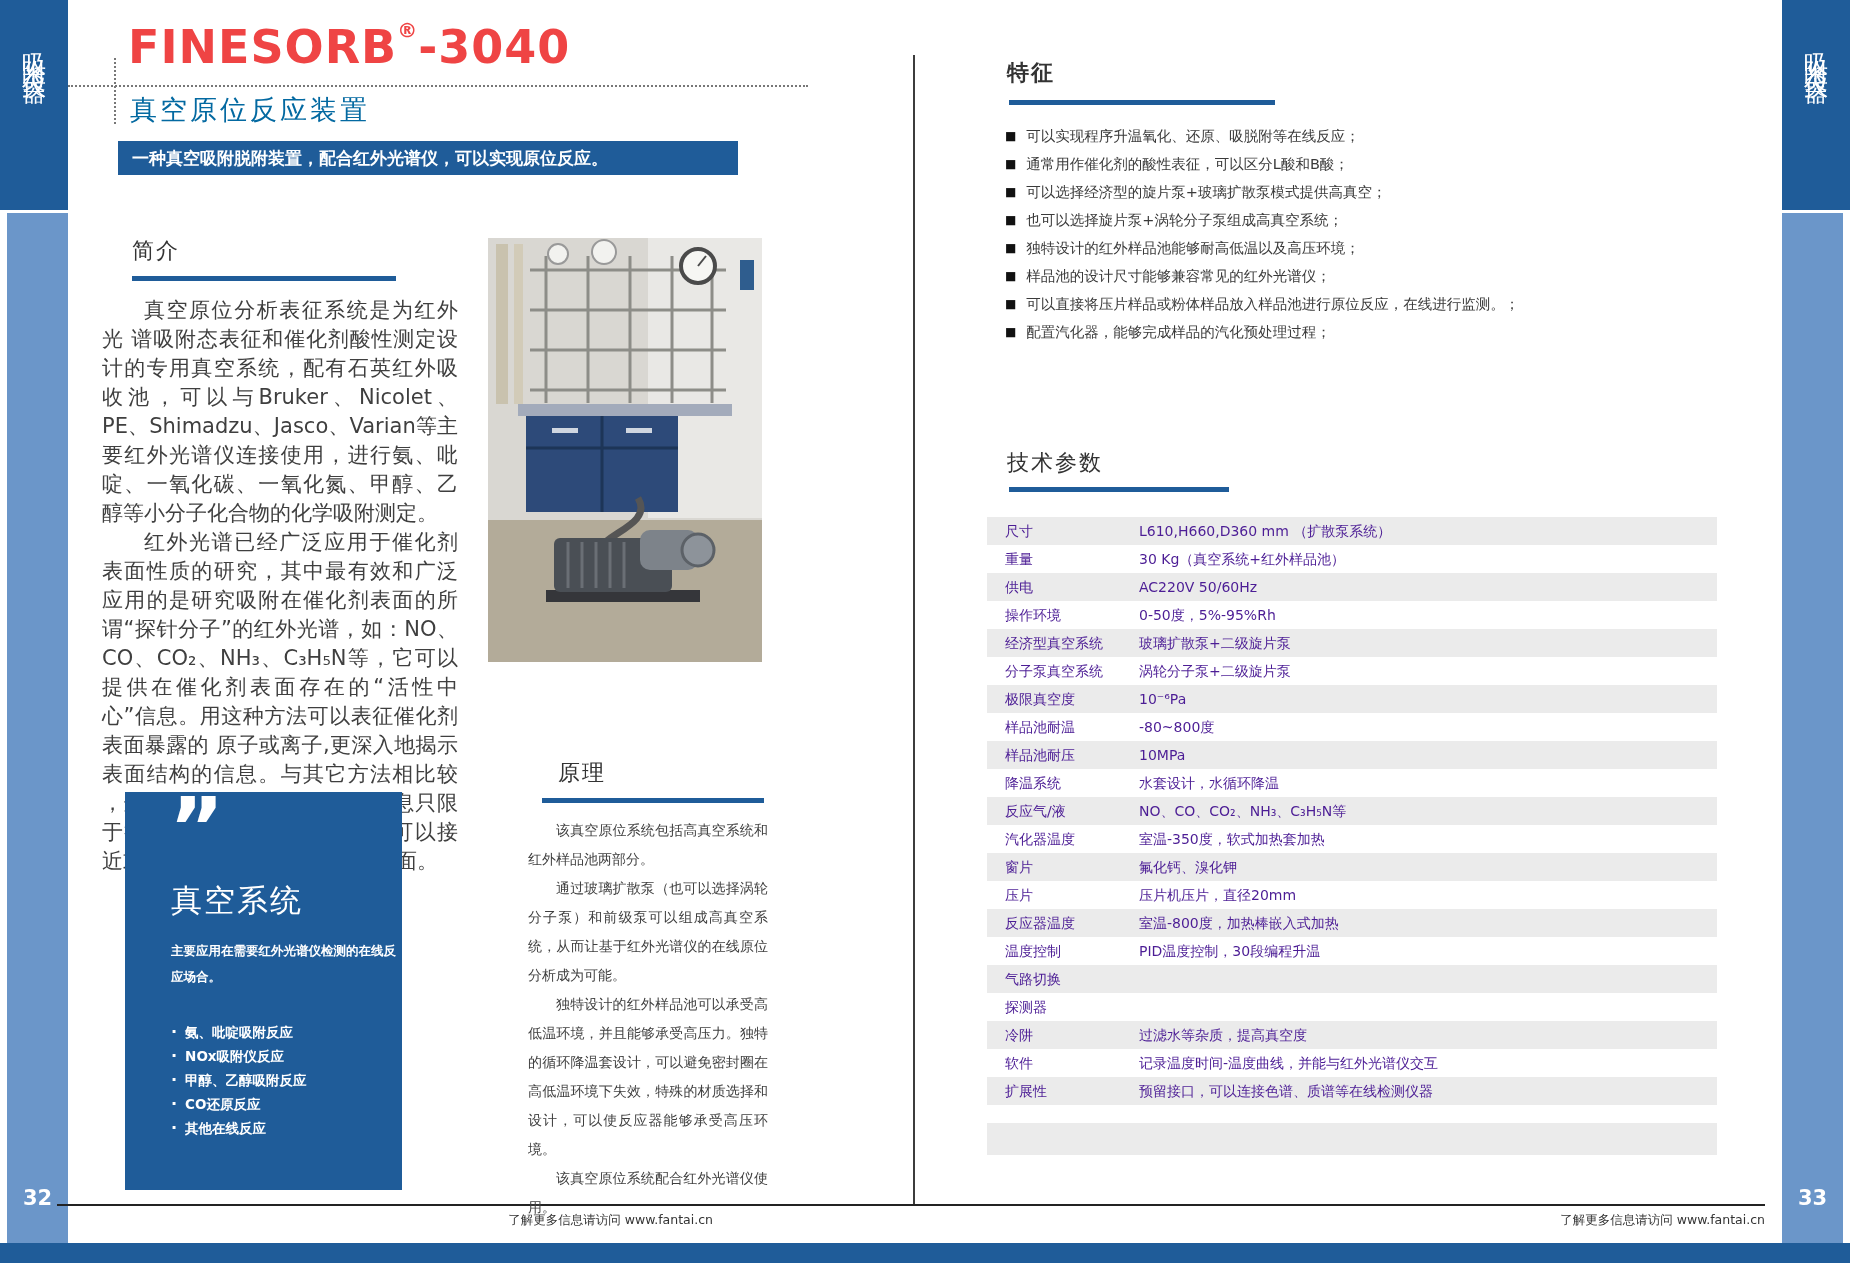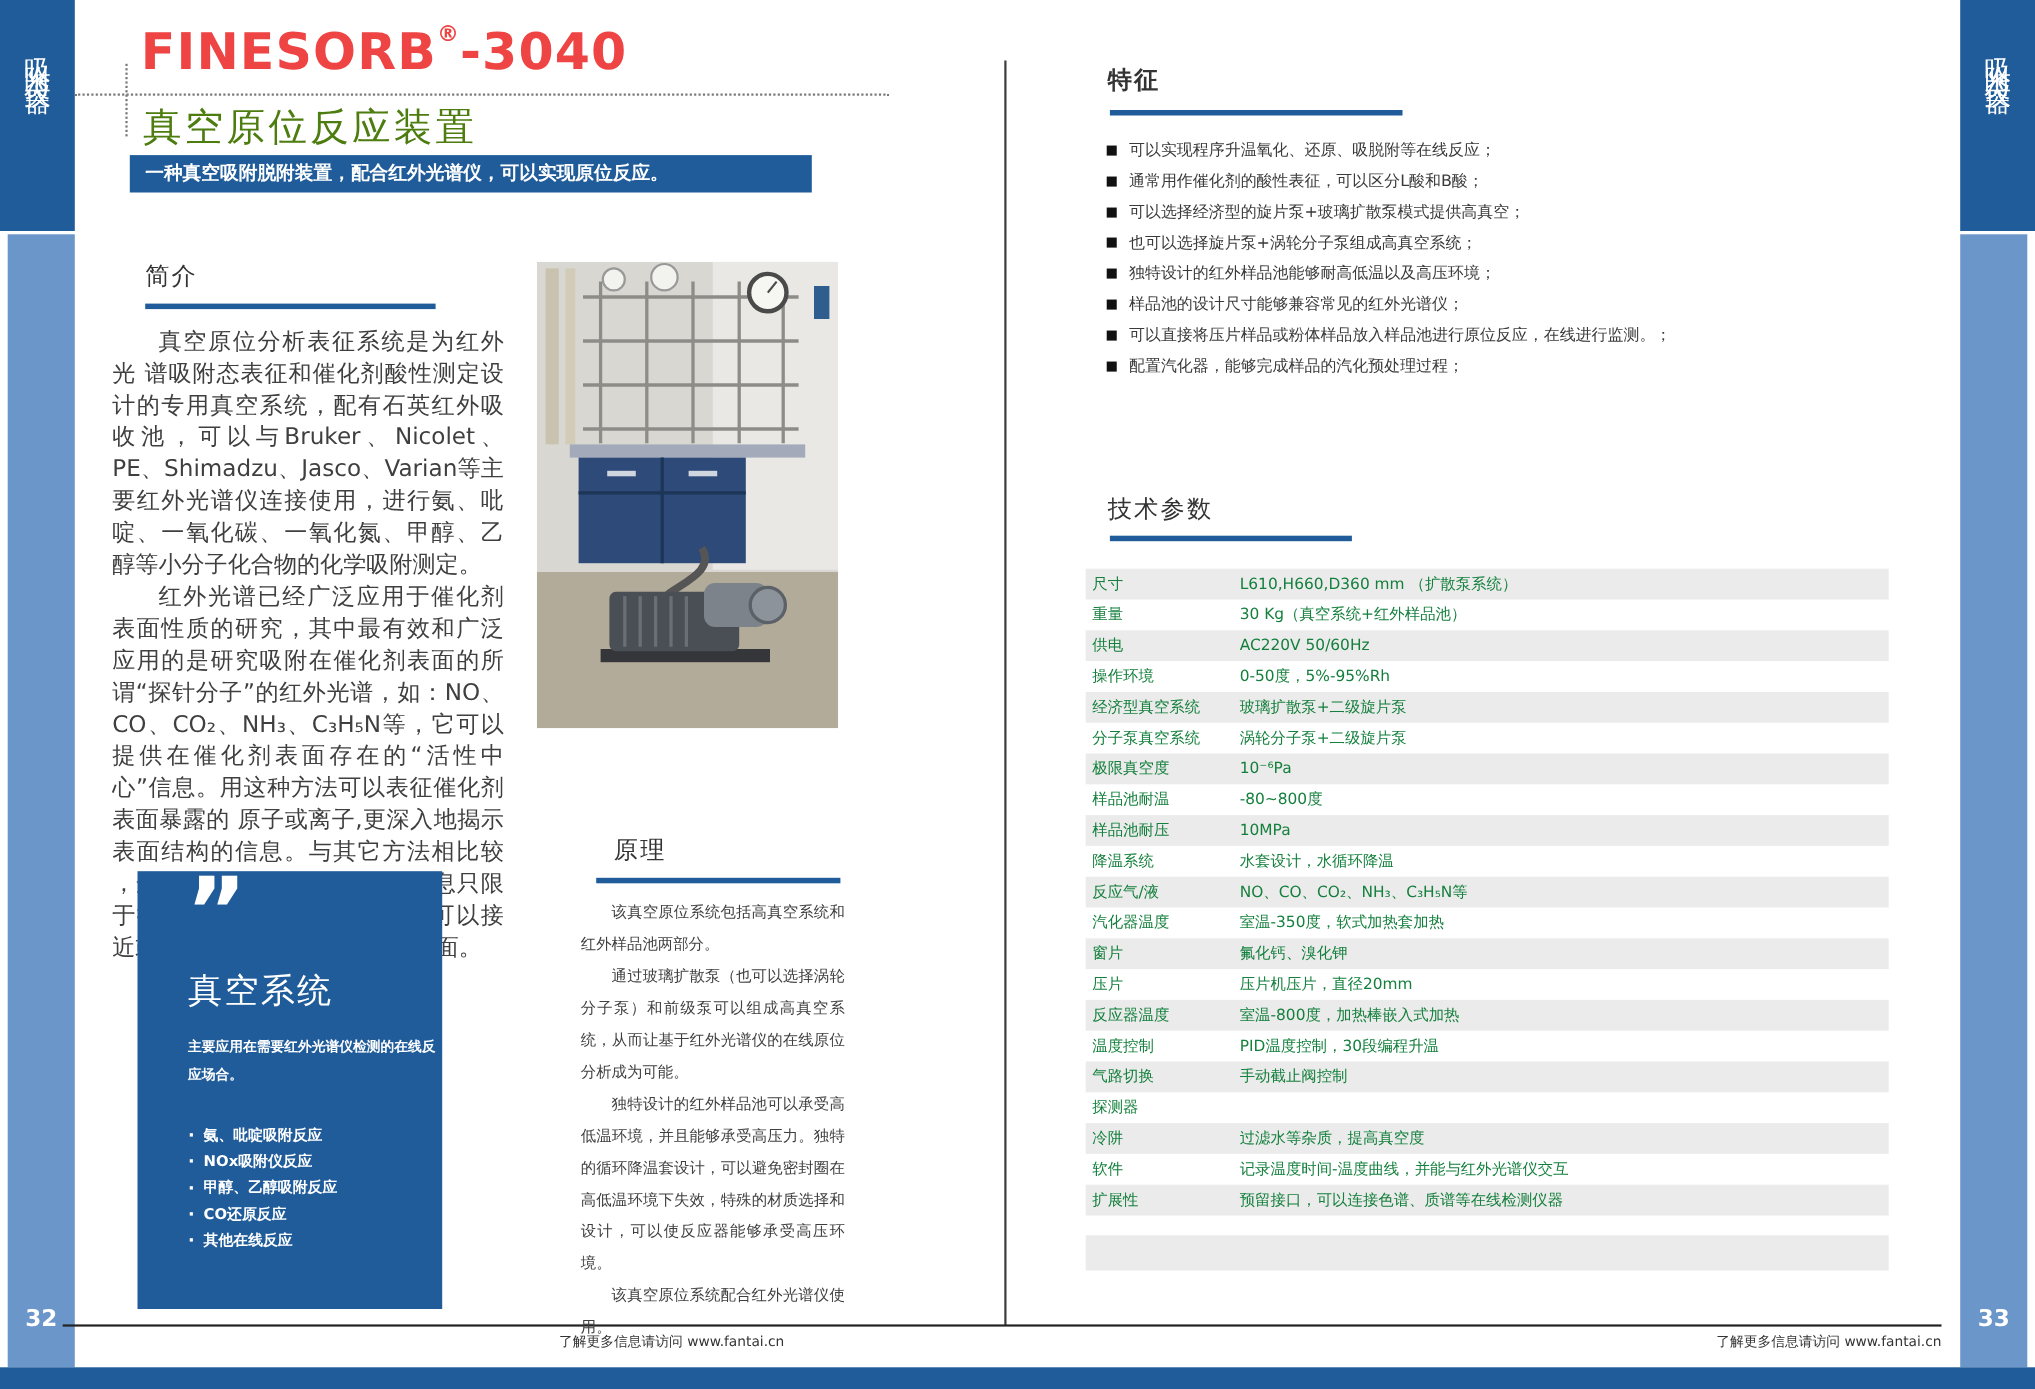--- a/index.html
+++ b/index.html
@@ -27,21 +27,21 @@
   
   .dotted-h{left:68px;top:85px;width:740px;border-top:2px dotted #777;}
   .dotted-v{left:114px;top:58px;height:66px;border-left:2px dotted #777;}
   .divider-v{left:913px;top:55px;height:1150px;border-left:2px solid #3c3c3c;}
   .footer-line{left:57px;top:1204px;width:1708px;height:2px;background:#232323;}
   .footer-text{top:1212px;width:300px;text-align:right;font-size:12.5px;color:#333;}
 
   
   .title{left:128px;top:18px;font-size:46px;font-weight:bold;color:#ef4444;letter-spacing:1px;}
   .title sup{font-size:20px;vertical-align:26px;}
-  .subtitle{left:130px;top:92px;font-size:35px;color:#4d7c0f;letter-spacing:3px;}
+  .subtitle{left:130px;top:92px;font-size:27px;color:#0369a1;letter-spacing:3px;}
   .banner{left:118px;top:141px;width:620px;height:34px;background:var(--blue);color:#fff;
           font-size:17px;font-weight:bold;line-height:34px;padding-left:14px;box-sizing:border-box;}
 
   .section-heading{font-size:22px;color:#333;letter-spacing:2px;}
   .heading-rule{height:5px;background:var(--blue);}
 
   
   #intro-heading{left:132px;top:236px;}
   #intro-rule{left:132px;top:276px;width:264px;}
   .intro-text{left:102px;top:296px;width:356px;font-size:21px;line-height:29px;text-align:justify;}
@@ -68,21 +68,21 @@
   
   #features-heading{left:1007px;top:58px;font-weight:bold;}
   #features-rule{left:1009px;top:100px;width:266px;}
   #features-list{left:1005px;top:122px;}
   .feature-item{height:28px;display:flex;align-items:center;gap:10px;font-size:14.5px;color:#3a3a3a;}
   .sq{font-size:12px;color:#111;line-height:1;}
 
   #params-heading{left:1007px;top:448px;}
   #params-rule{left:1009px;top:487px;width:220px;}
   #params-table{left:987px;top:517px;width:730px;}
-  .prow{height:28px;line-height:28px;display:flex;font-size:14px;color:#15803d;}
+  .prow{height:28px;line-height:28px;display:flex;font-size:14px;color:#4c1d95;padding-left:12px;}
   .prow.odd{background:var(--rowgray);}
   .plabel{width:140px;padding-left:6px;box-sizing:border-box;flex:none;}
   .pvalue{flex:1;}
   .prow.trailing{margin-top:18px;height:32px;}
 </style>
 </head>
 <body>
 
 <div class="abs side-dark" style="left:0;top:0;">
   <span class="vtext">吸附类仪器</span>
@@ -297,21 +297,20 @@
     <div class="prow odd">
       <span class="plabel">反应器温度</span>
       <span class="pvalue">室温-800度，加热棒嵌入式加热</span>
     </div>
     <div class="prow">
       <span class="plabel">温度控制</span>
       <span class="pvalue">PID温度控制，30段编程升温</span>
     </div>
     <div class="prow odd">
       <span class="plabel">气路切换</span>
-      <span class="pvalue">手动截止阀控制</span>
     </div>
     <div class="prow">
       <span class="plabel">探测器</span>
     </div>
     <div class="prow odd">
       <span class="plabel">冷阱</span>
       <span class="pvalue">过滤水等杂质，提高真空度</span>
     </div>
     <div class="prow">
       <span class="plabel">软件</span>

